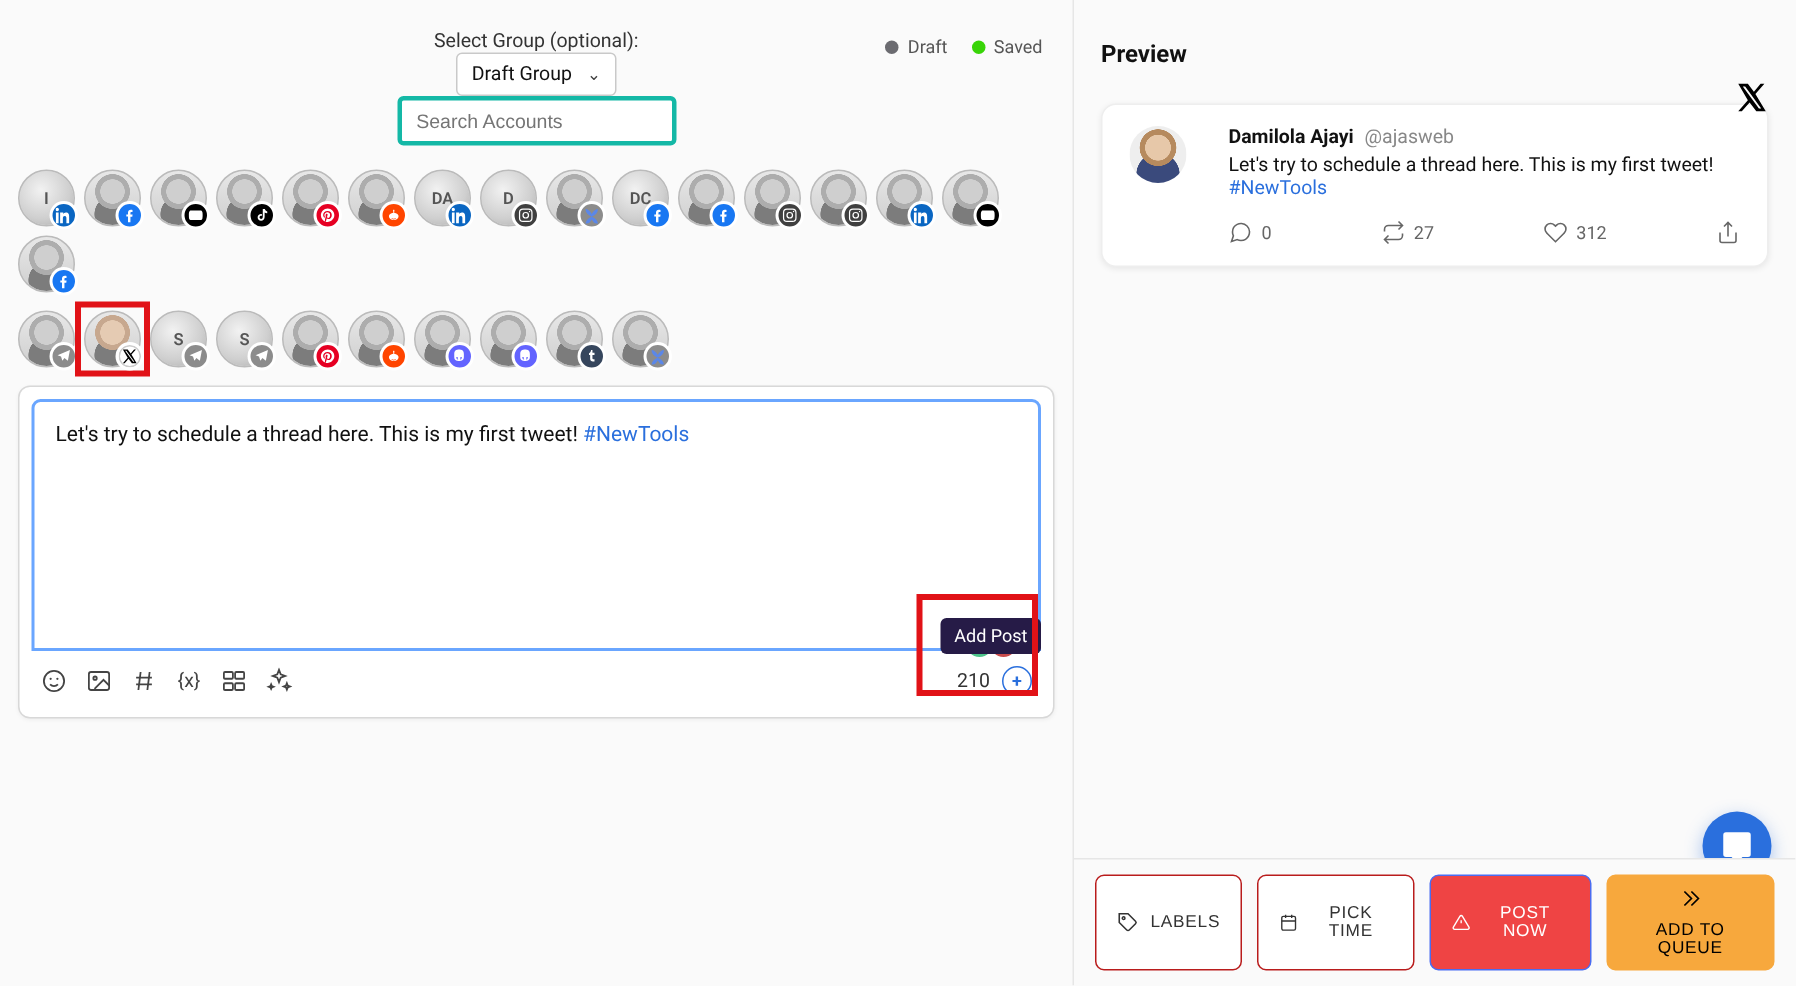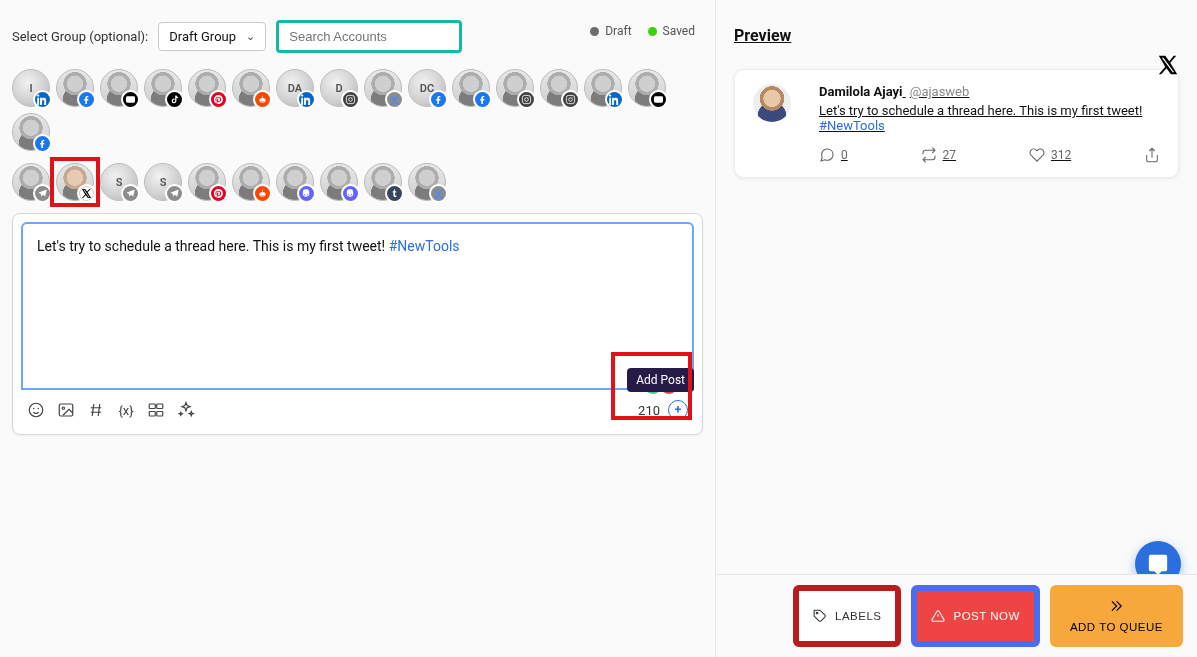--- a/index.html
+++ b/index.html
@@ -47,22 +47,23 @@
     border-radius: 50%;
     margin-right: 6px;
     vertical-align: middle;
   }
   .dot.grey { background: #6b6b70; }
   .dot.green { background: #38d407; }
 
   .sel-row {
     display: flex;
     align-items: center;
-    gap: 10px;
+    gap: 0;
     margin-bottom: 16px;
+    flex-direction: column;
   }
   .sel-label { color: #333; font-size: 13px; }
   .select-group {
     border: 1px solid #c9c9c9;
     border-radius: 4px;
     padding: 6px 10px;
     display: inline-flex;
     align-items: center;
     gap: 10px;
     background: #fff;
@@ -237,21 +238,20 @@
     bottom:4px;
     pointer-events:none;
   }
 
   
   .right {
     flex:1;
     padding: 20px 18px;
     box-sizing:border-box;
     position:relative;
-    text-decoration:underline;
   }
   h2.prev-title {
     margin:6px 0 24px 0;
     font-size:16px;
     font-weight:700;
   }
   .x-corner {
     position:absolute;
     right:18px;
     top:54px;
@@ -297,21 +297,21 @@
     bottom:0;
     left:0;
     border-top:1px solid #e6e6e6;
     padding:10px 14px;
     display:flex;
     justify-content:flex-end;
     gap:10px;
     background:#fafafa;
   }
   .btn {
-    border:6px solid #b91c1c;
+    border:1px solid #b91c1c;
     background:#fff;
     color:#333;
     border-radius:6px;
     padding:8px 14px;
     font-size:11.5px;
     letter-spacing:0.5px;
     display:inline-flex;
     align-items:center;
     gap:8px;
     cursor:pointer;
@@ -714,20 +714,27 @@
         </svg>
     </div>
 
     <div class="bottombar">
       <button class="btn">
         <svg viewBox="0 0 24 24" fill="none" stroke="currentColor" stroke-width="1.8">
             <path d="M20.59 13.41l-7.17 7.17a2 2 0 0 1-2.83 0L2 12V2h10l8.59 8.59a2 2 0 0 1 0 2.82z"></path>
             <circle cx="7" cy="7" r="1.5"></circle>
           </svg>
         <span>LABELS</span>
+      </button>
+      <button class="btn">
+        <svg viewBox="0 0 24 24" fill="none" stroke="currentColor" stroke-width="1.8">
+            <rect x="3" y="4" width="18" height="18" rx="2"></rect>
+            <path d="M16 2v4M8 2v4M3 10h18"></path>
+          </svg>
+        <span>PICK TIME</span>
       </button>
       <button class="btn primary">
         <svg viewBox="0 0 24 24" fill="none" stroke="currentColor" stroke-width="1.8">
             <path d="M12 9v4M12 17h.01M10.29 3.86L1.82 18a2 2 0 0 0 1.71 3h16.94a2 2 0 0 0 1.71-3L13.71 3.86a2 2 0 0 0-3.42 0z"></path>
           </svg>
         <span>POST NOW</span>
       </button>
       <button class="btn accent">
         <svg viewBox="0 0 24 24" fill="none" stroke="currentColor" stroke-width="2">
             <path d="M5 4l8 8-8 8M13 4l8 8-8 8"></path>

